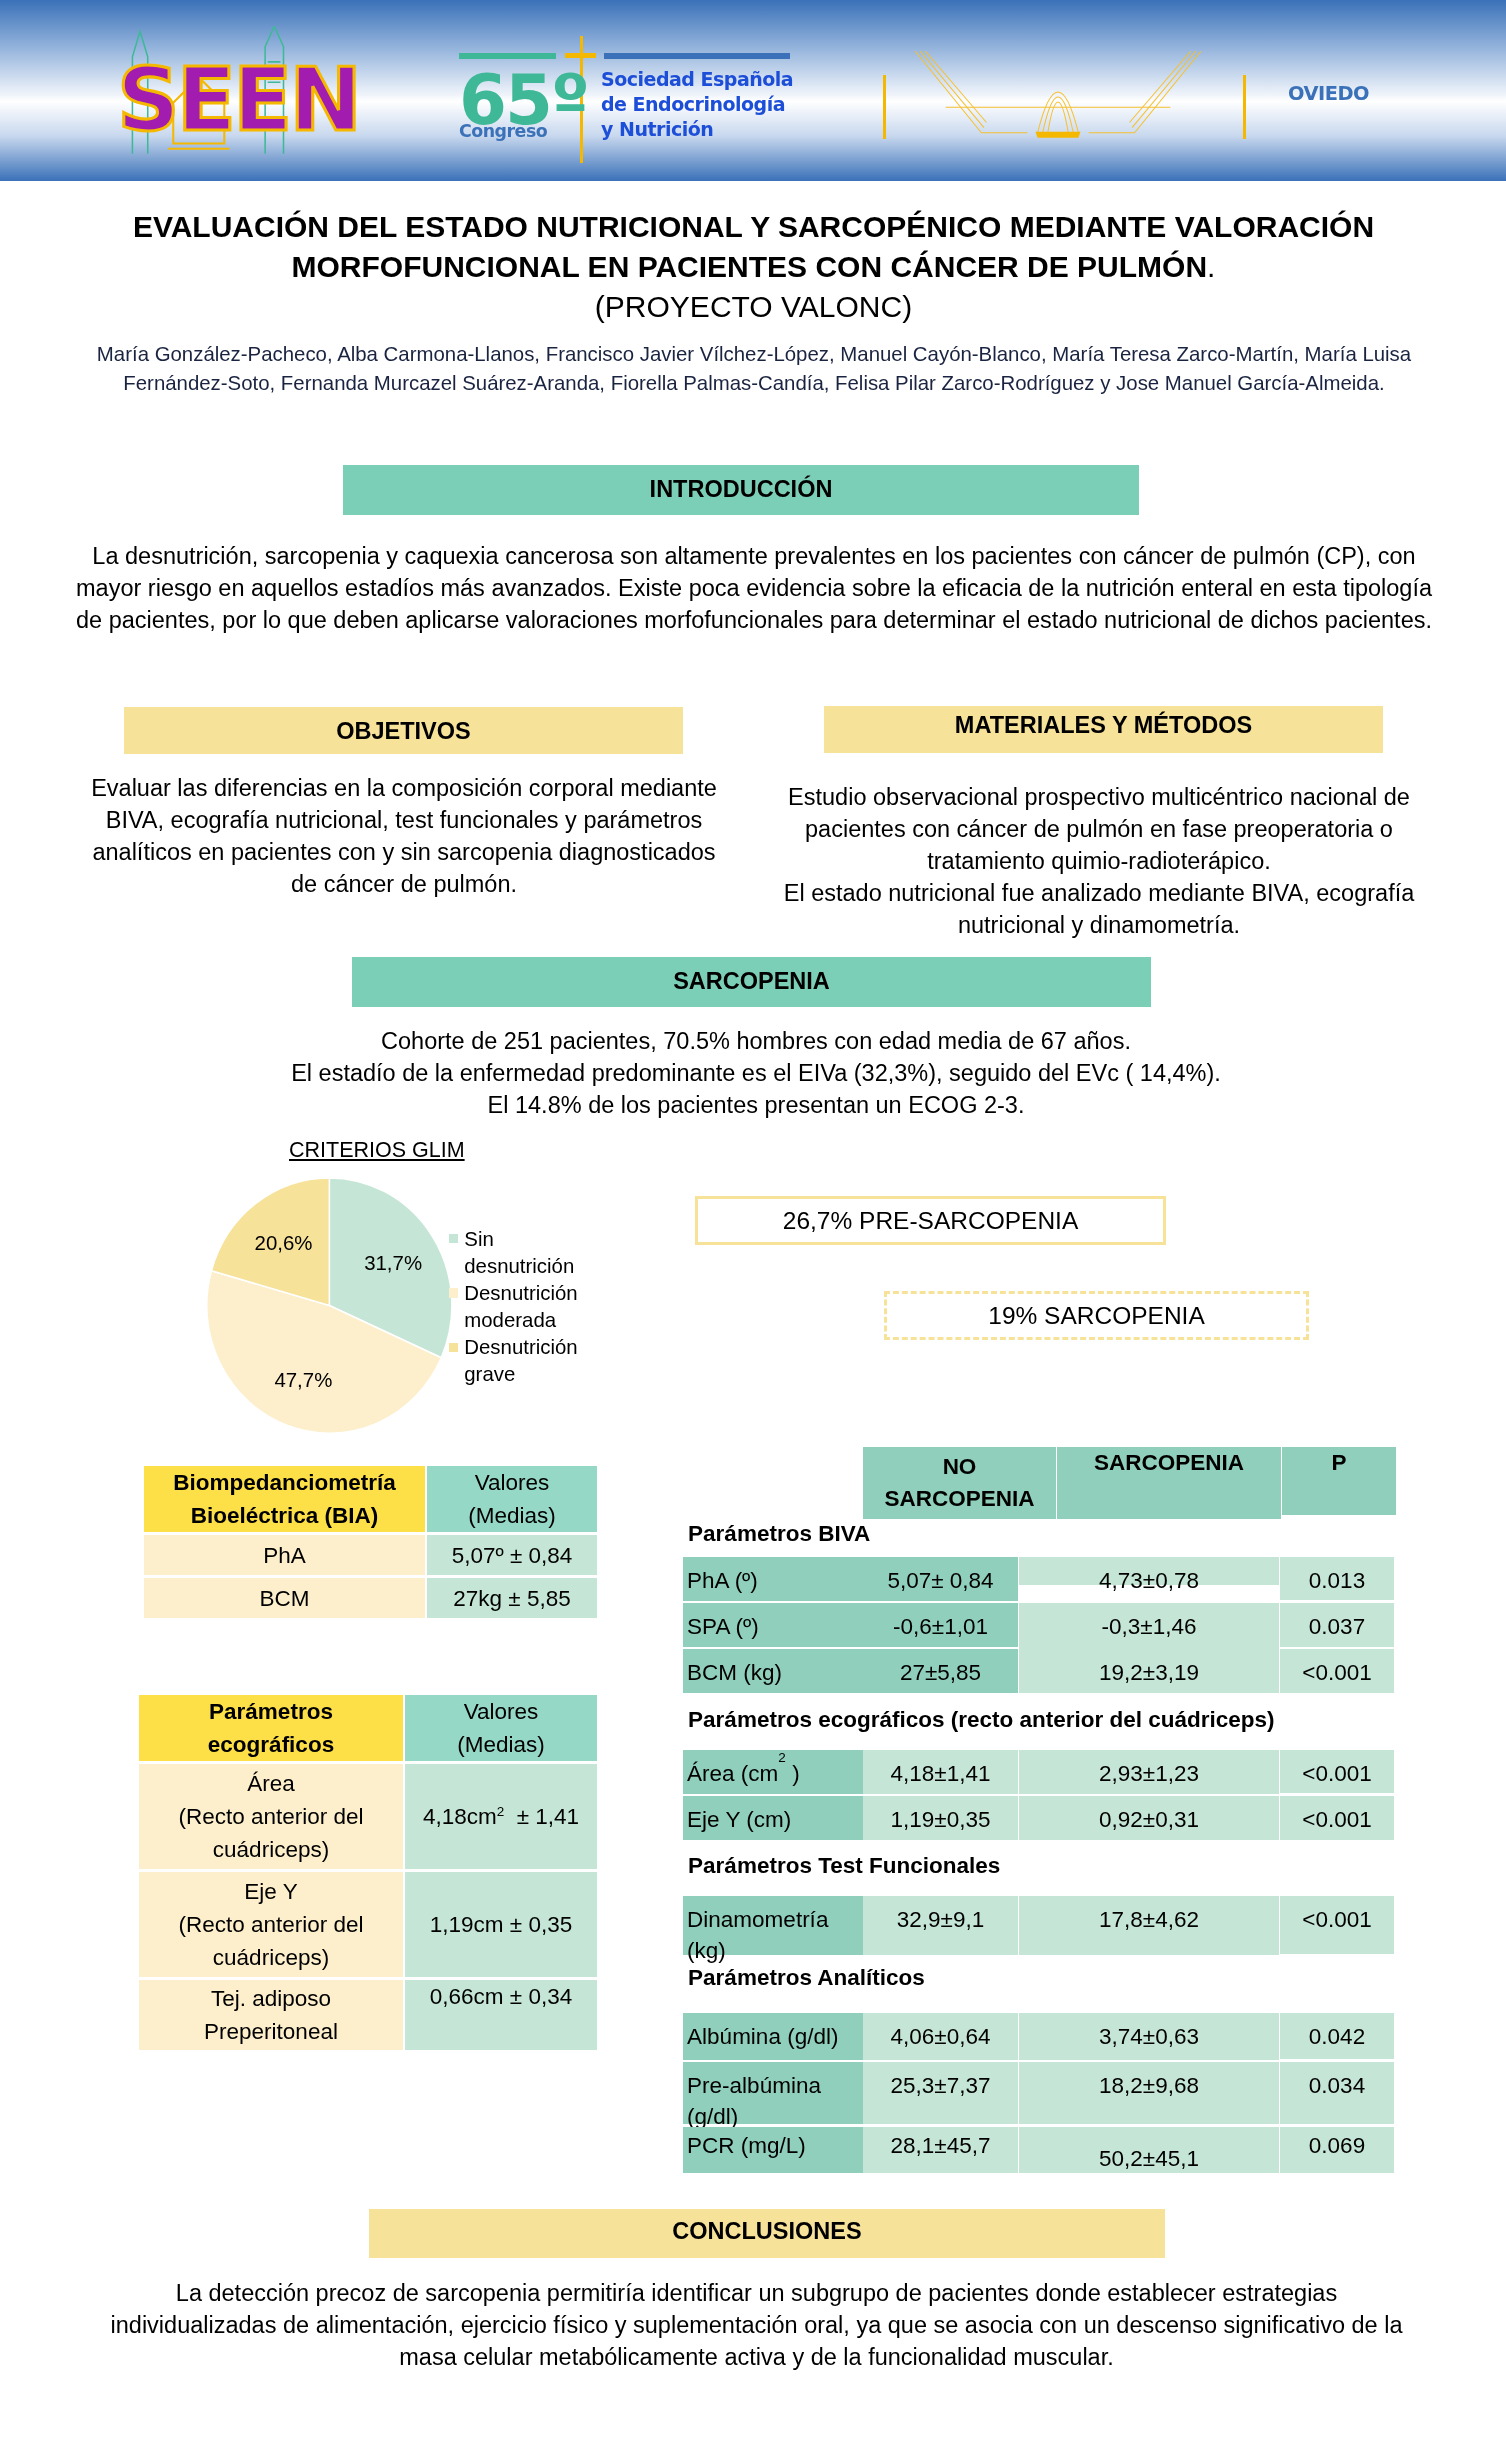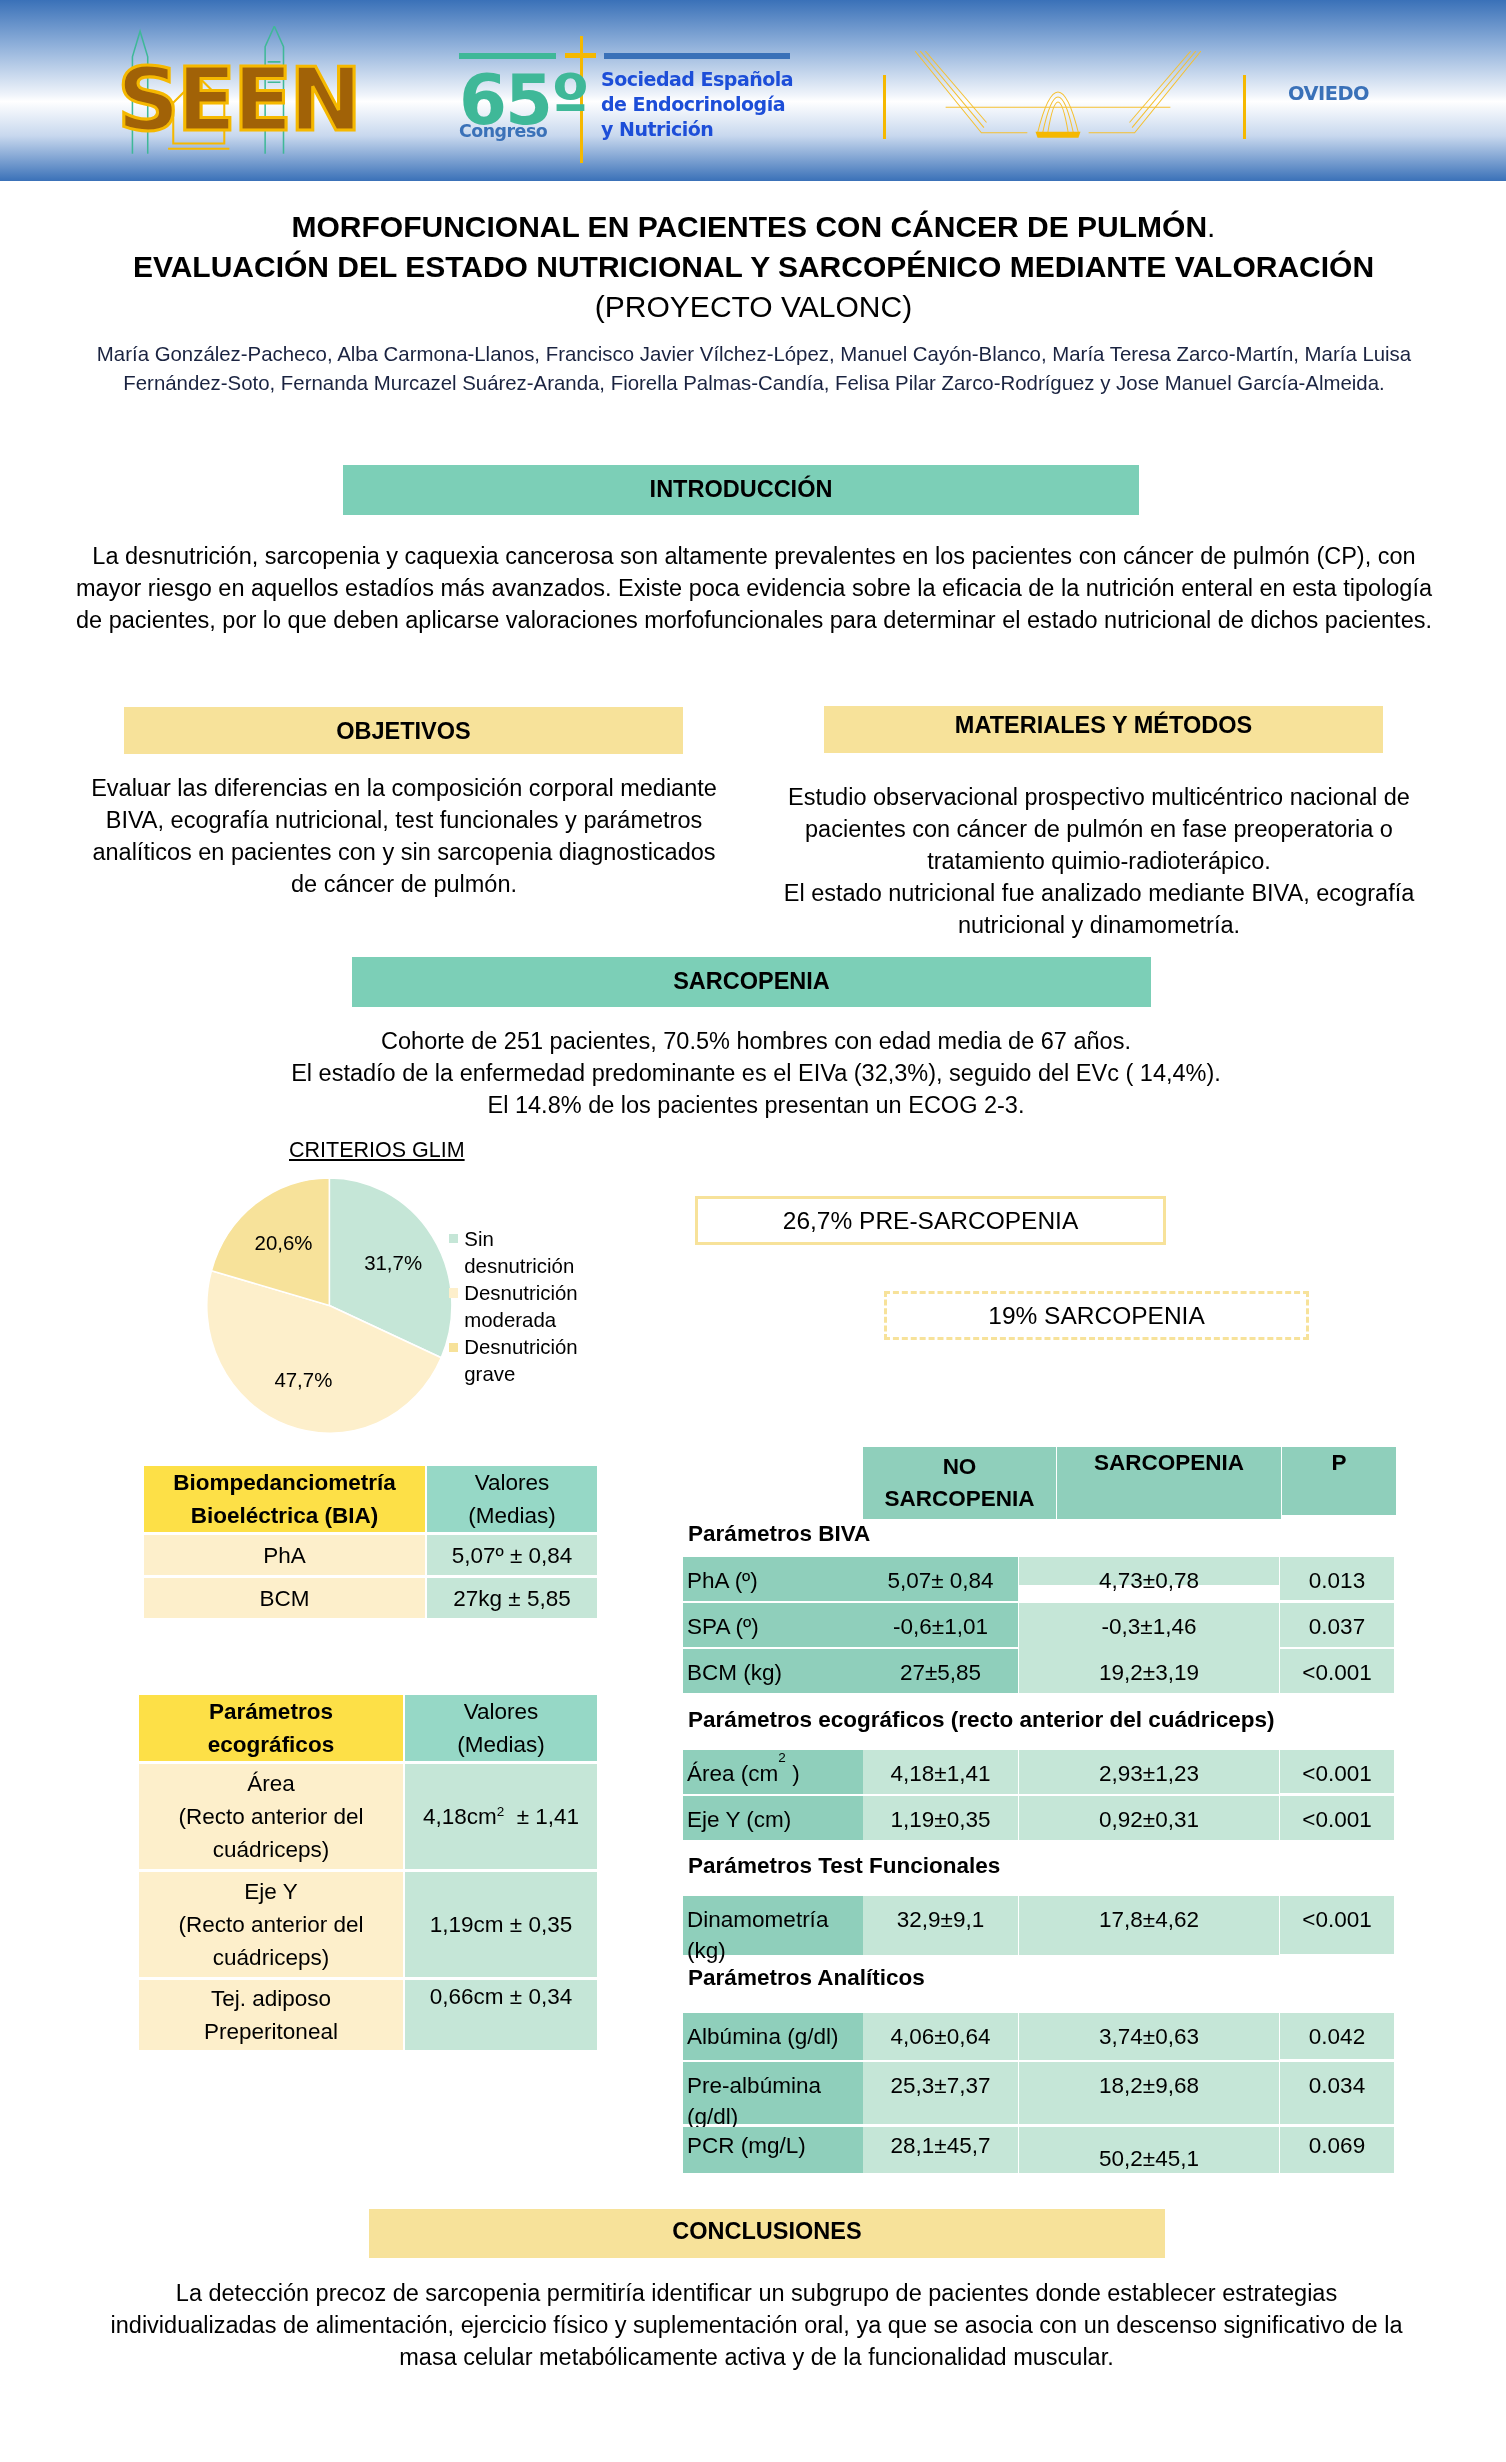--- a/index.html
+++ b/index.html
@@ -5,21 +5,21 @@
   * { box-sizing: border-box; margin: 0; padding: 0; }
   html, body { width: 1507px; height: 2462px; background: #ffffff; }
   body { position: relative; font-family: "Liberation Sans", sans-serif; color: #000; overflow: hidden; }
   .abs { position: absolute; }
 
   
   .header { left: 0; top: 0; width: 1507px; height: 181px;
     background: linear-gradient(to bottom, #3a71b8 0%, #8fb0da 25%, #eef3fa 52%, #ffffff 56%, #c8d8ee 75%, #3a71b8 100%); }
   .sen-logo { left: 112px; top: 25.6px; width: 245px; height: 133px; }
   .sen-letters { position: absolute; left: 5.1px; top: 31px; font-family: "DejaVu Sans", sans-serif; font-weight: bold;
-    font-size: 87px; letter-spacing: -3.1px; color: #a16207; -webkit-text-stroke: 3.1px #f5b800; line-height: 1; }
+    font-size: 87px; letter-spacing: -3.1px; color: #a21caf; -webkit-text-stroke: 3.1px #f5b800; line-height: 1; }
   .congress-num { left: 459px; top: 66px; font-family: "DejaVu Sans", sans-serif; font-weight: bold; font-size: 69px;
     color: #3fb898; line-height: 1; letter-spacing: -2px; }
   .congress-label { left: 459px; top: 121px; font-family: "DejaVu Sans", sans-serif; font-weight: bold; font-size: 17.4px; color: #3a71b8; letter-spacing: -0.5px; }
   .society { left: 601px; top: 67px; font-family: "DejaVu Sans", sans-serif; font-weight: bold; font-size: 19px; color: #1d4ed8; line-height: 25px; letter-spacing: -0.5px; }
   .bar-green { left: 459px; top: 53px; width: 97px; height: 6.1px; background: #3fb898; }
   .bar-blue { left: 604px; top: 53px; width: 186px; height: 6.1px; background: #3a71b8; }
   .vbar-yellow { left: 580px; top: 36px; width: 3.1px; height: 127px; background: #f5b800; }
   .hbar-yellow { left: 565px; top: 53px; width: 31px; height: 5.1px; background: #f5b800; }
   .sep-left { left: 883px; top: 75px; width: 3.1px; height: 64px; background: #f5b800; }
   .sep-right { left: 1243px; top: 75px; width: 3.1px; height: 64px; background: #f5b800; }
@@ -108,22 +108,22 @@
       <path d="M250 160 Q280 20 310 160"></path>
       <path d="M260 160 Q280 40 300 160"></path>
     <path d="M60 110 L500 110"></path>
   </g>
   <path d="M236 158 L324 158 L320 170 L240 170 Z" fill="#f5b800"></path>
 </svg>
 <div class="abs sep-right"></div>
 <div class="abs city">OVIEDO</div>
 
 <div class="abs title">
+  <div>EVALUACIÓN DEL ESTADO NUTRICIONAL Y SARCOPÉNICO MEDIANTE VALORACIÓN</div>
   <div><span>MORFOFUNCIONAL EN PACIENTES CON CÁNCER DE PULMÓN</span><span class="sub">.</span></div>
-  <div>EVALUACIÓN DEL ESTADO NUTRICIONAL Y SARCOPÉNICO MEDIANTE VALORACIÓN</div>
   <div class="sub">(PROYECTO VALONC)</div>
 </div>
 <div class="abs authors">María González-Pacheco, Alba Carmona-Llanos, Francisco Javier Vílchez-López, Manuel Cayón-Blanco, María Teresa Zarco-Martín, María Luisa Fernández-Soto, Fernanda Murcazel Suárez-Aranda, Fiorella Palmas-Candía, Felisa Pilar Zarco-Rodríguez y Jose Manuel García-Almeida.</div>
 
 <div class="abs bar bar-teal" style="left:343px;top:465px;width:796px;height:50px;">INTRODUCCIÓN</div>
 <div class="abs para" style="left:72px;top:540px;width:1364px;">La desnutrición, sarcopenia y caquexia cancerosa son altamente prevalentes en los pacientes con cáncer de pulmón (CP), con mayor riesgo en aquellos estadíos más avanzados. Existe poca evidencia sobre la eficacia de la nutrición enteral en esta tipología de pacientes, por lo que deben aplicarse valoraciones morfofuncionales para determinar el estado nutricional de dichos pacientes.</div>
 
 <div class="abs bar bar-yellow" style="left:124px;top:707px;width:559px;height:47px;">OBJETIVOS</div>
 <div class="abs bar bar-yellow" style="left:824px;top:706px;width:559px;height:47px;padding-top:6.1px;">MATERIALES Y MÉTODOS</div>
 <div class="abs para" style="left:87px;top:772px;width:634px;">Evaluar las diferencias en la composición corporal mediante BIVA, ecografía nutricional, test funcionales y parámetros analíticos en pacientes con y sin sarcopenia diagnosticados de cáncer de pulmón.</div>

